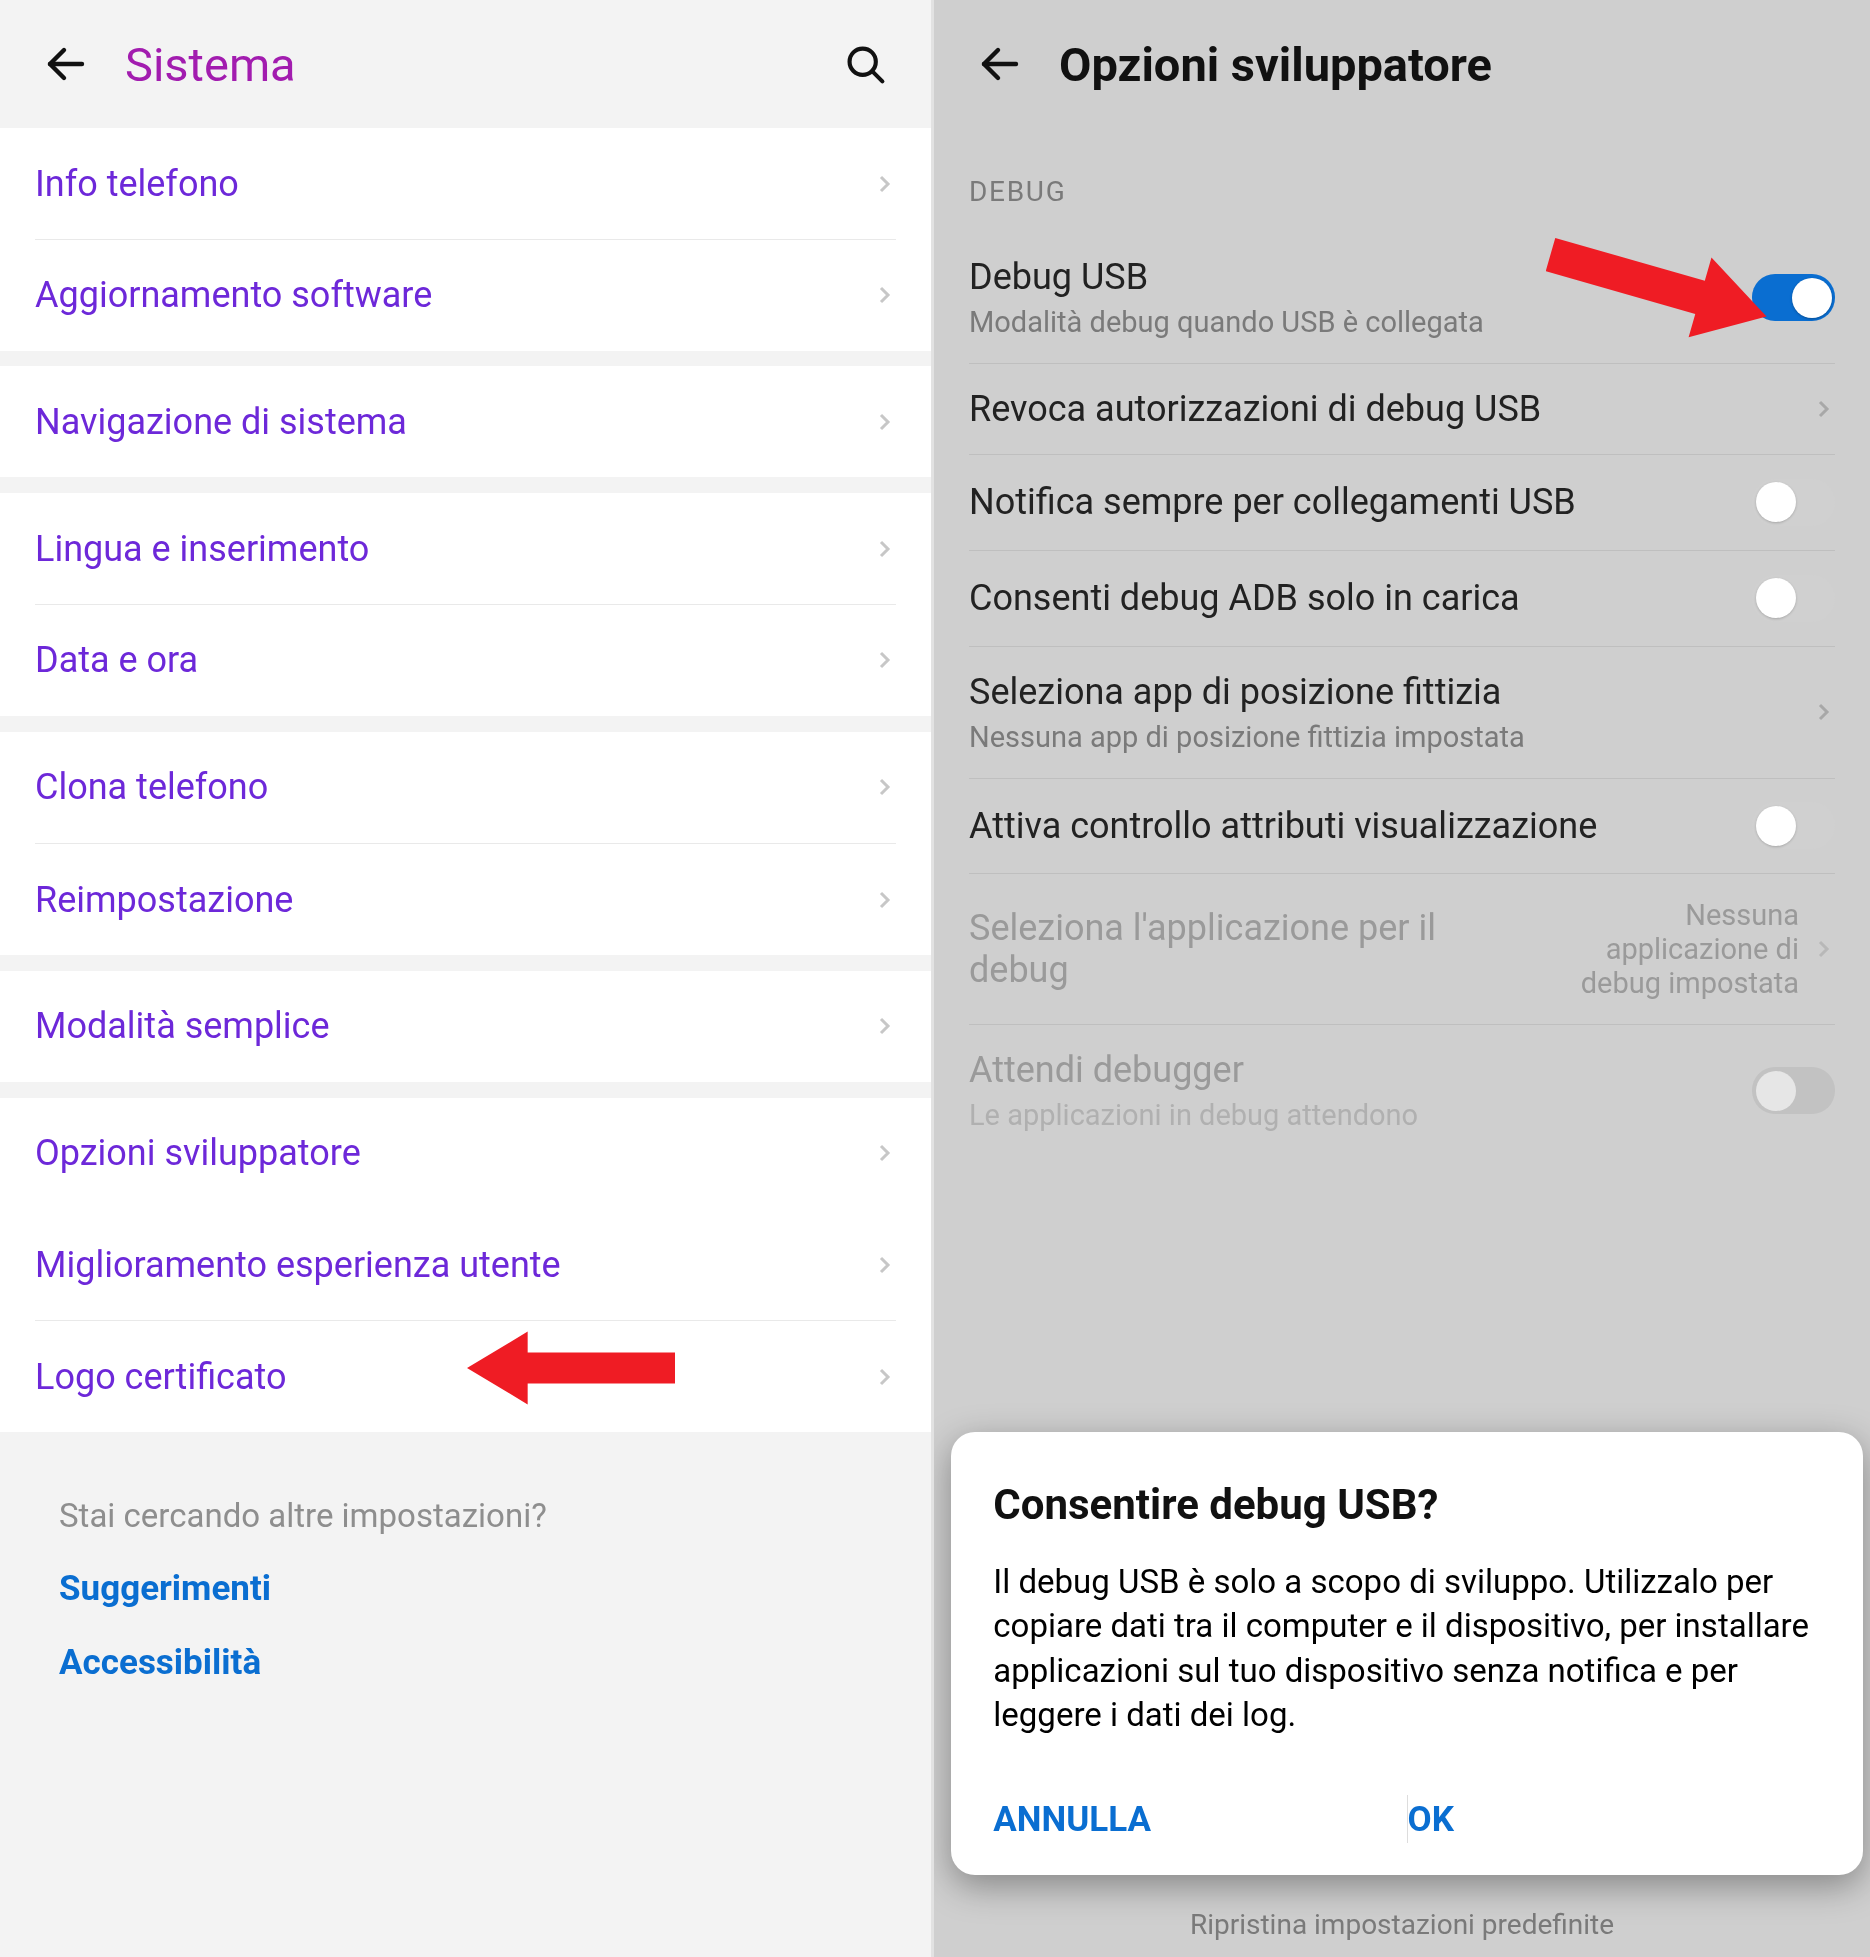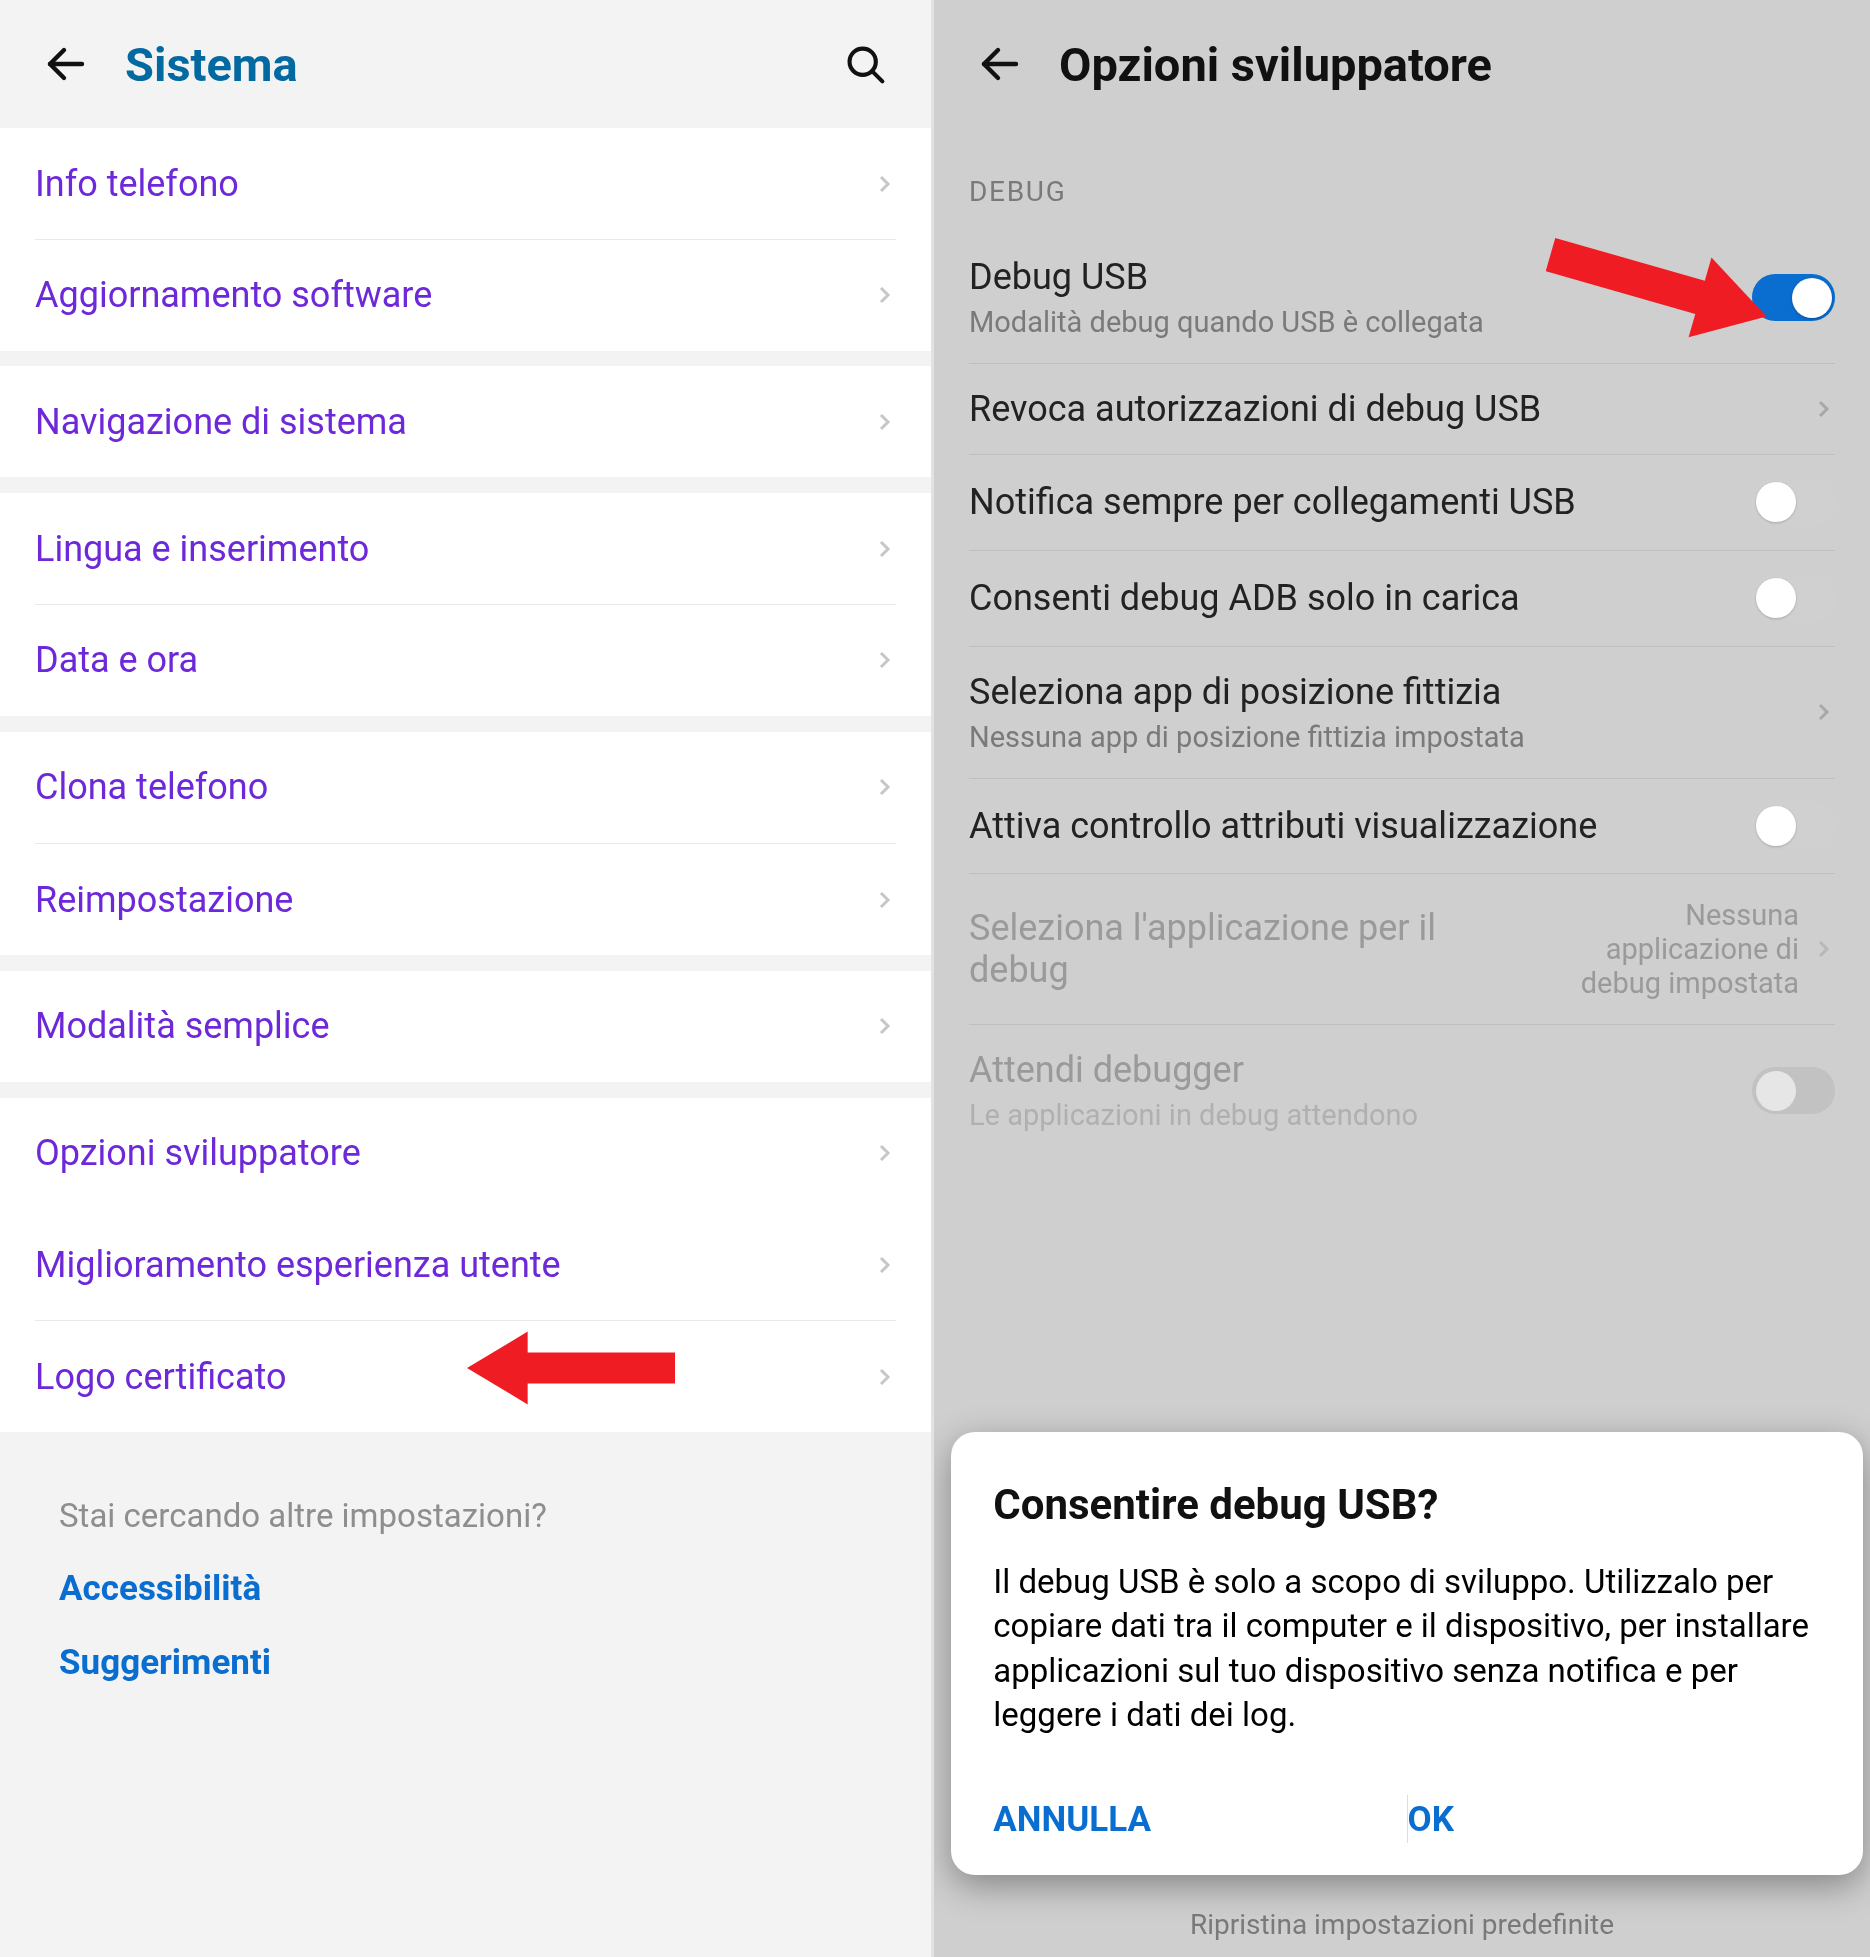--- a/index.html
+++ b/index.html
@@ -13,21 +13,21 @@
   .pane { position: relative; height: 100%; overflow: hidden; }
   .pane-left  { width: 931px; background: #f3f3f3; }
   .pane-right { width: 939px; background: #cfcfcf; border-left: 3.5px solid #e2e2e2; }
 
   
   .header-l {
     height: 128px; background: #f3f3f3;
     display: flex; align-items: center; padding: 0 35px;
   }
   .header-l .back { width: 61px; height: 61px; display:flex;align-items:center;justify-content:center; }
-  .header-l .title { font-size: 47px; font-weight: 700; color:#0369a1; margin-left: 29px; flex:1;}
+  .header-l .title { font-size: 47px; font-weight: 400; color:#a21caf; margin-left: 29px; flex:1;}
   .header-l .search { width: 61px; height: 61px; display:flex;align-items:center;justify-content:center;}
   .group-l { background:#fff; }
   .gap-l { height: 15.6px; background:#f3f3f3; }
   .row-l {
     display:flex; align-items:center; height: 111px;
     padding: 0 35px; background:#fff;
   }
   .row-l .lbl { font-size: 36px; color:#6d28d9; flex:1; }
   .row-l .chev { color:#c7c7c7; }
   .divider-l { height:0.9px; background:#e9e9e9; margin:0 35px; }
@@ -195,22 +195,22 @@
     <div class="row-l">
       <div class="lbl">Logo certificato</div>
       <svg class="chev" width="24" height="38" viewBox="0 0 24 24" fill="none" stroke="#c7c7c7" stroke-width="3">
           <polyline points="9 5 16 12 9 19"></polyline>
         </svg>
     </div>
   </div>
 
   <div class="hintbox">
     <div class="q">Stai cercando altre impostazioni?</div>
+    <div class="link">Suggerimenti</div>
     <div class="link">Accessibilità</div>
-    <div class="link">Suggerimenti</div>
   </div>
 
   <svg class="arrow" style="left:467px; top:1316px;" width="208" height="104" viewBox="0 0 240 120">
     <defs></defs>
     <polygon points="0,60 70,18 70,42 240,42 240,78 70,78 70,102" fill="#ef1c24"></polygon>
   </svg>
 </div>
 
 <div class="pane pane-right">
   <div class="dim-wrap">

